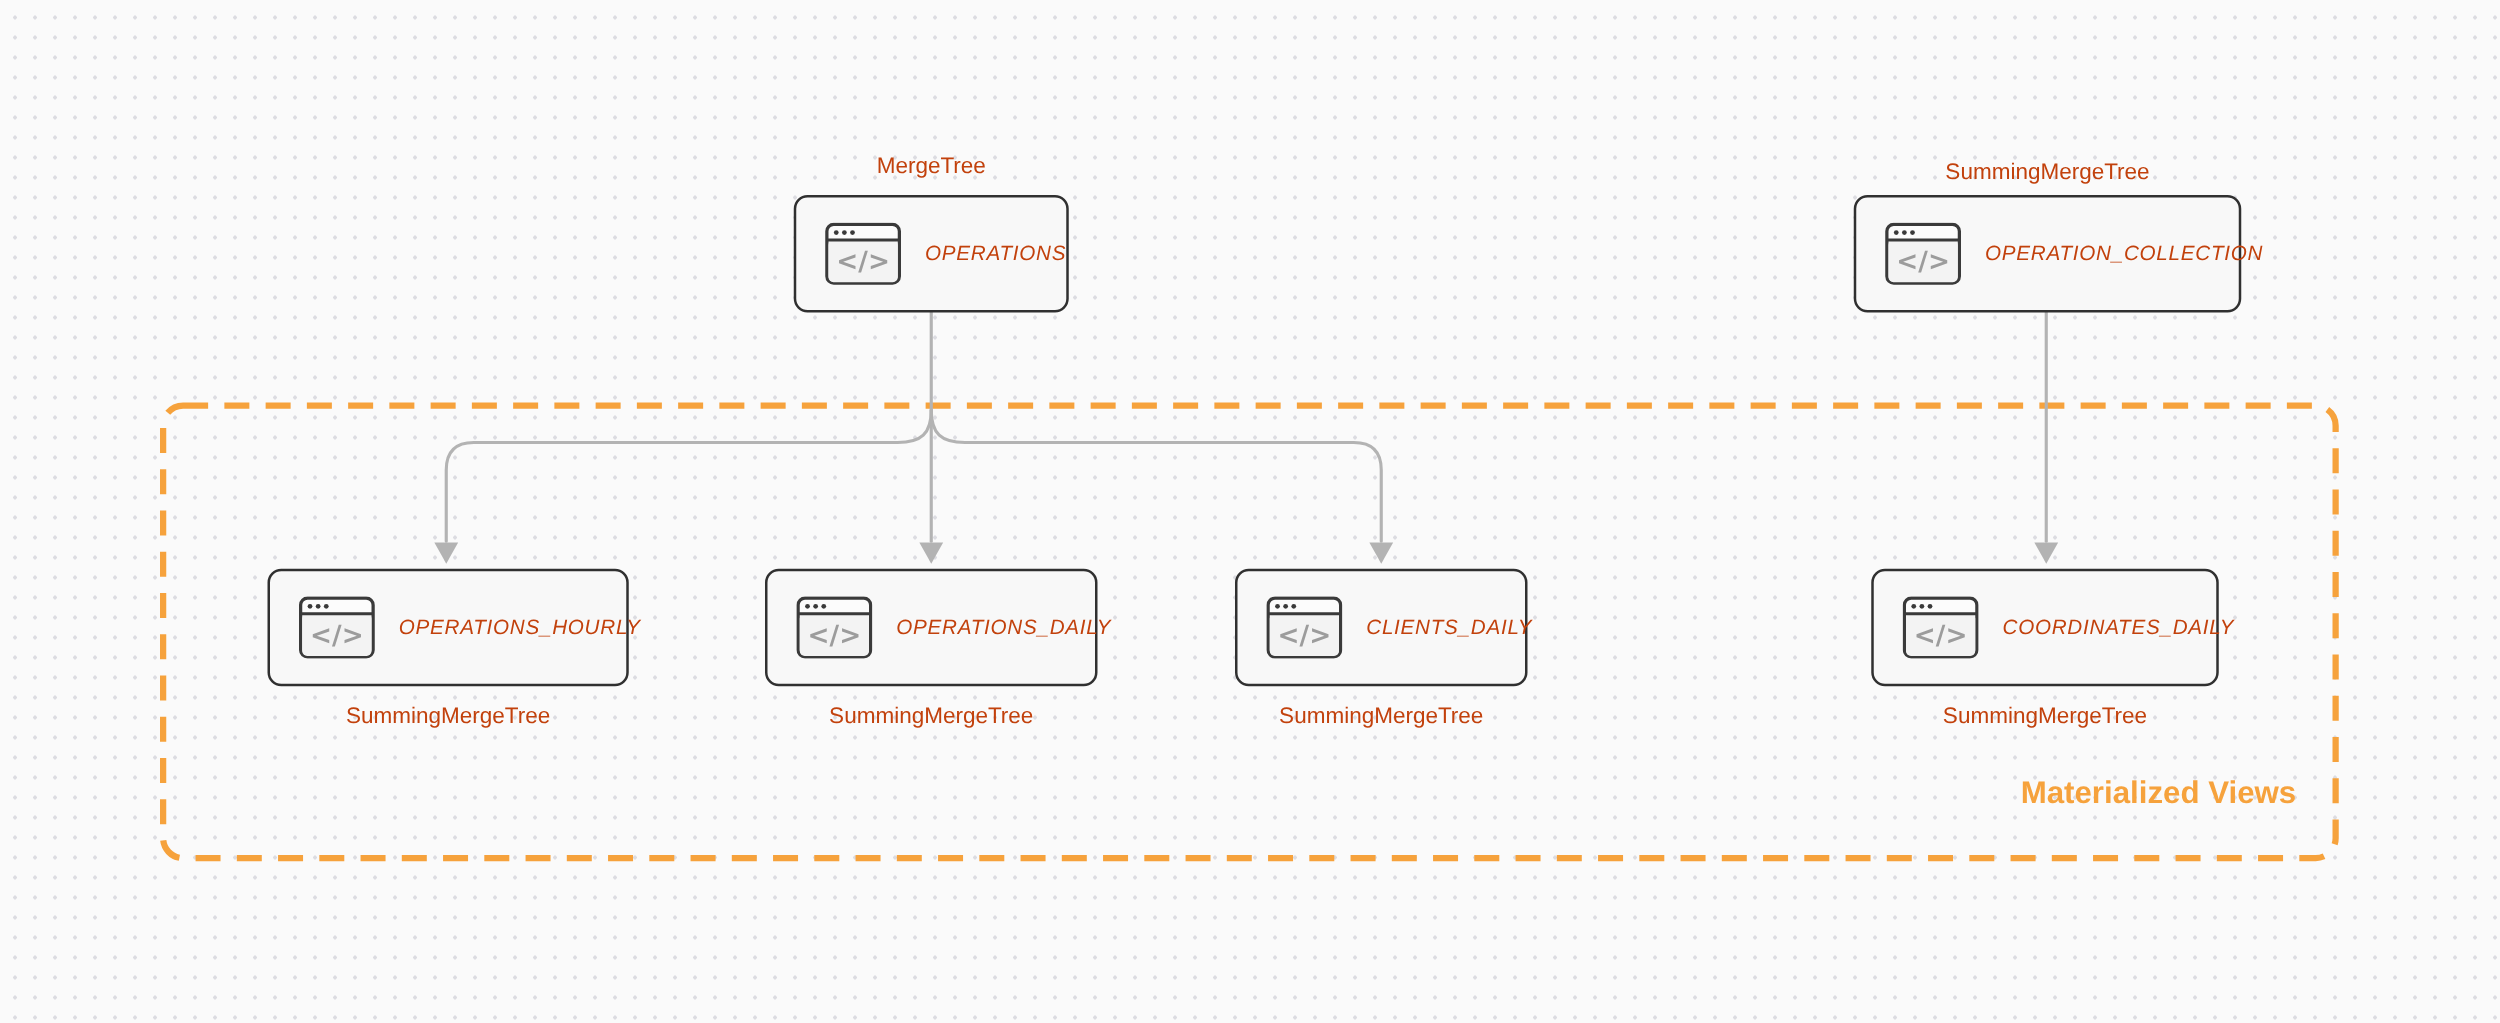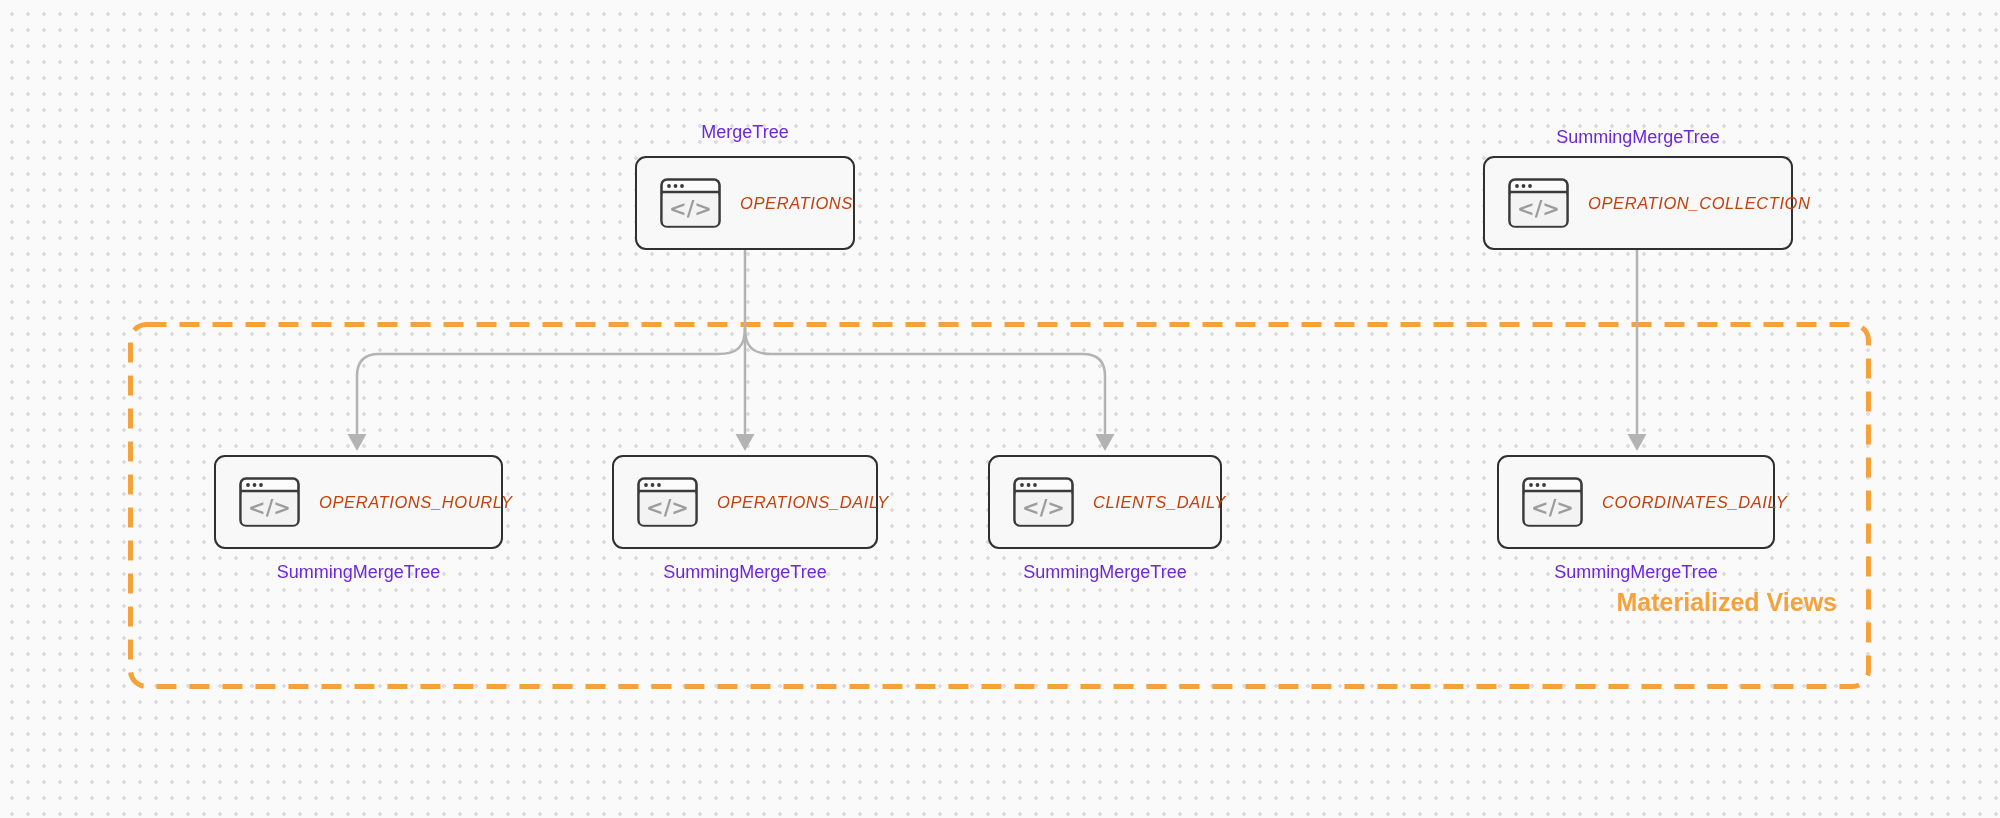--- a/index.html
+++ b/index.html
@@ -33,21 +33,21 @@
     font-style: italic;
     font-size: 16.5px;
     letter-spacing: 0.6px;
     color: #c2410c;
     white-space: nowrap;
   }
   .engine-label {
     position: absolute;
     text-align: center;
     font-size: 18px;
-    color: #6d28d9;
+    color: #c2410c;
     white-space: nowrap;
   }
   .win-icon { flex: 0 0 auto; display: block; }
 
   
   #node-operations            { left: 635px;  top: 156px; width: 220px; }
   #node-operation-collection  { left: 1483px; top: 156px; width: 310px; }
   #node-operations-hourly     { left: 214px;  top: 455px; width: 289px; }
   #node-operations-daily      { left: 612px;  top: 455px; width: 266px; }
   #node-clients-daily         { left: 988px;  top: 455px; width: 234px; }
@@ -56,21 +56,21 @@
   #label-operations           { left: 635px;  top: 122px; width: 220px; }
   #label-operation-collection { left: 1483px; top: 127px; width: 310px; }
   #label-operations-hourly    { left: 214px;  top: 562px; width: 289px; }
   #label-operations-daily     { left: 612px;  top: 562px; width: 266px; }
   #label-clients-daily        { left: 988px;  top: 562px; width: 234px; }
   #label-coordinates-daily    { left: 1497px; top: 562px; width: 278px; }
 
   .group-caption {
     position: absolute;
     right: 163px;
-    top: 588px;
+    top: 620px;
     font-size: 25px;
     font-weight: 600;
     color: #f6a23c;
     white-space: nowrap;
   }
 </style>
 </head>
 <body>
 
 <div class="canvas">

